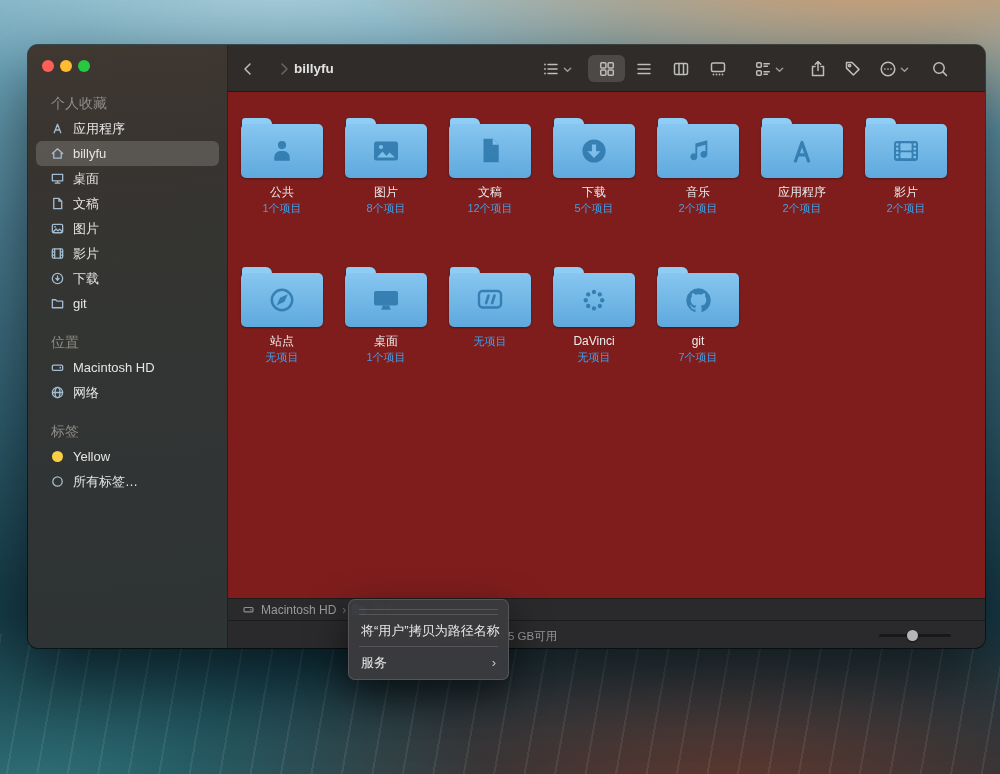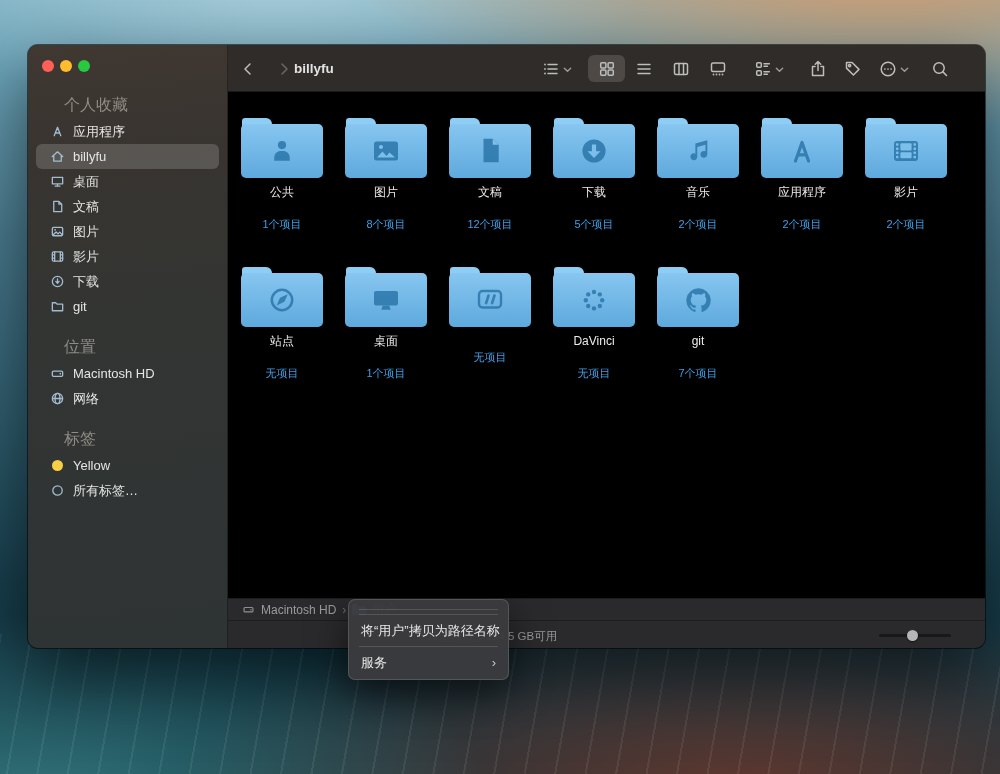--- a/index.html
+++ b/index.html
@@ -30,21 +30,21 @@
   
   .sidebar {
     position:absolute; left:0; top:0; width:200px; height:100%;
     background:linear-gradient(175deg,#403831 0%,#383430 18%,#333533 45%,#2e3334 100%);
     border-right:1px solid rgba(0,0,0,.35);
   }
   .lights { position:absolute; left:14px; top:15px; display:flex; gap:6px; }
   .light { width:12px; height:12px; border-radius:50%; }
   .light.red{background:#ff5f57}.light.yellow{background:#febc2e}.light.green{background:#28c840}
   .side-list { position:absolute; top:50px; left:0; right:0; }
-  .shead { padding:0 0 3px 36px; font-size:16px; color:#8f8b85; }
+  .shead { padding:0 0 3px 23px; font-size:14px; color:#8f8b85; }
   .srow {
     height:25px; margin:0 8px; border-radius:6px; padding-left:14px;
     display:flex; align-items:center; gap:8px; font-size:13px; color:#e4e4e4; white-space:nowrap;
   }
   .srow.selected { background:rgba(255,255,255,.17); }
   .sgap { height:18px; }
   .si { width:15px; height:15px; stroke:#a3bcd0; fill:none; stroke-width:1.4; stroke-linecap:round; stroke-linejoin:round; flex:0 0 auto; }
   .si .f { fill:#a3bcd0; stroke:none; }
   .dot { width:11px; height:11px; border-radius:50%; flex:0 0 auto; margin:0 2px; }
   .dot.y{background:#f7ce45}.dot.r{background:#ec5f5a}
@@ -55,32 +55,32 @@
   .ti { width:18px; height:18px; stroke:#bdbdbd; fill:none; stroke-width:1.5; stroke-linecap:round; stroke-linejoin:round; }
   .ti .f { fill:#bdbdbd; stroke:none; }
   .tbtn { position:absolute; top:12px; width:24px; height:24px; display:flex; align-items:center; justify-content:center; }
   .chev { width:9px; height:9px; stroke:#9a9a9a; fill:none; stroke-width:1.6; stroke-linecap:round; margin-left:3px; }
   .wtitle { position:absolute; left:66px; top:0; height:47px; line-height:47px; font-size:13.5px; font-weight:700; color:#e2e2e2; }
   .seg { position:absolute; left:360px; top:10px; height:27px; display:flex; border-radius:7px; }
   .segb { width:37px; height:27px; display:flex; align-items:center; justify-content:center; border-radius:6px; }
   .segb.sel { background:rgba(255,255,255,.14); }
 
   
-  .content { position:absolute; left:0; right:0; top:47px; bottom:50px; background:#000000; }
+  .content { position:absolute; left:0; right:0; top:47px; bottom:50px; background:#7f1d1d; }
   .grid { display:grid; grid-template-columns:repeat(7,104px); grid-auto-rows:149px; padding:26px 0 0 2px; }
   .cell { display:flex; flex-direction:column; align-items:center; text-align:center; }
   .folder { position:relative; width:82px; height:60px; margin-bottom:7px; filter:drop-shadow(0 1px 1px rgba(0,0,0,.35)); }
   .folder .tab { position:absolute; top:0; left:1px; width:30px; height:11px; border-radius:3px 6px 0 0; background:#8ecdf4; }
   .folder .fbody { position:absolute; top:6px; left:0; right:0; bottom:0; border-radius:5px; background:linear-gradient(180deg,#87c6f0,#5ea9dd); }
   .glyph { position:absolute; top:6px; left:0; right:0; bottom:0; display:flex; align-items:center; justify-content:center; }
   .g { opacity:.85; }
   .g .d { fill:#2b76aa; } .g .l { fill:#7fc0ec; }
   .g .ds { stroke:#2b76aa; fill:none; stroke-linecap:round; stroke-linejoin:round; }
   .fname { font-size:12px; color:#ececec; line-height:1.3; max-width:100px; }
-  .fcount { font-size:11px; color:#419fe8; margin-top:16px; }
+  .fcount { font-size:11px; color:#419fe8; margin-top:0; }
 
   
   .pathbar { position:absolute; left:0; right:0; bottom:28px; height:22px; background:#2a2a2c; border-top:1px solid #1d1d1d;
              display:flex; align-items:center; gap:6px; padding-left:14px; font-size:12px; color:#9b9b9b; white-space:nowrap; }
   .pchev { color:#6f6f6f; font-size:12px; }
   .mini-folder { position:relative; width:14px; height:11px; }
   .mini-folder::before{content:"";position:absolute;top:0;left:0;width:6px;height:3px;border-radius:1px 2px 0 0;background:#63acdf;}
   .mini-folder::after{content:"";position:absolute;top:2px;left:0;right:0;bottom:0;border-radius:2px;background:#5aa5da;}
   .statusbar { position:absolute; left:0; right:0; bottom:0; height:28px; background:#2a2a2c; border-top:1px solid #1d1d1d; }
   .status-text { position:absolute; left:264px; top:8px; transform:translateX(-50%); font-size:11.5px; color:#9a9a9a; white-space:nowrap; }

